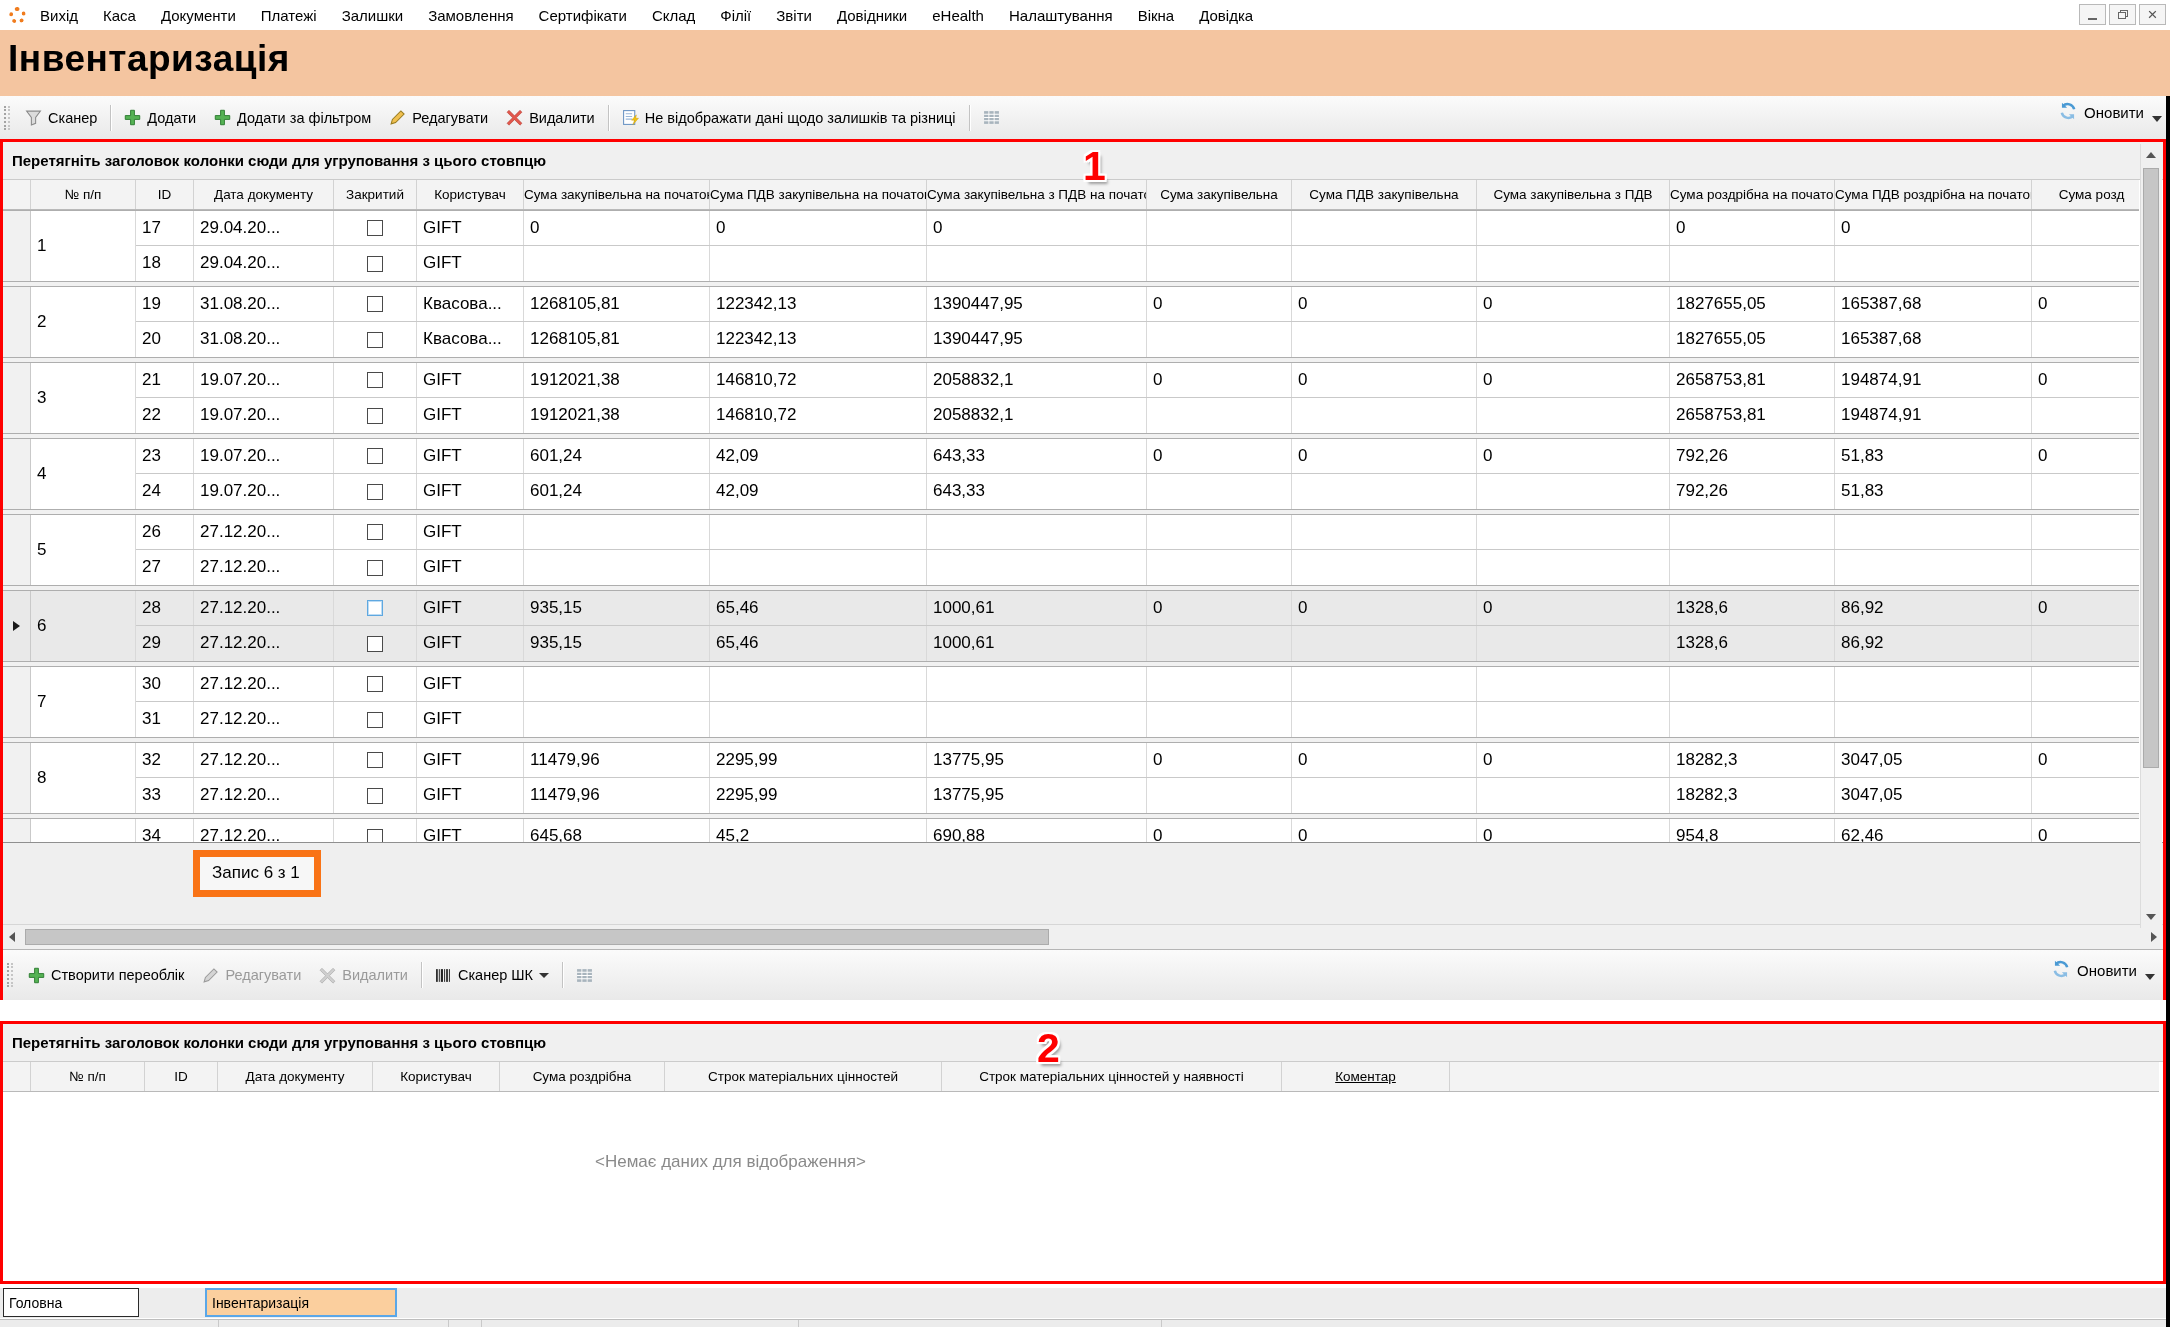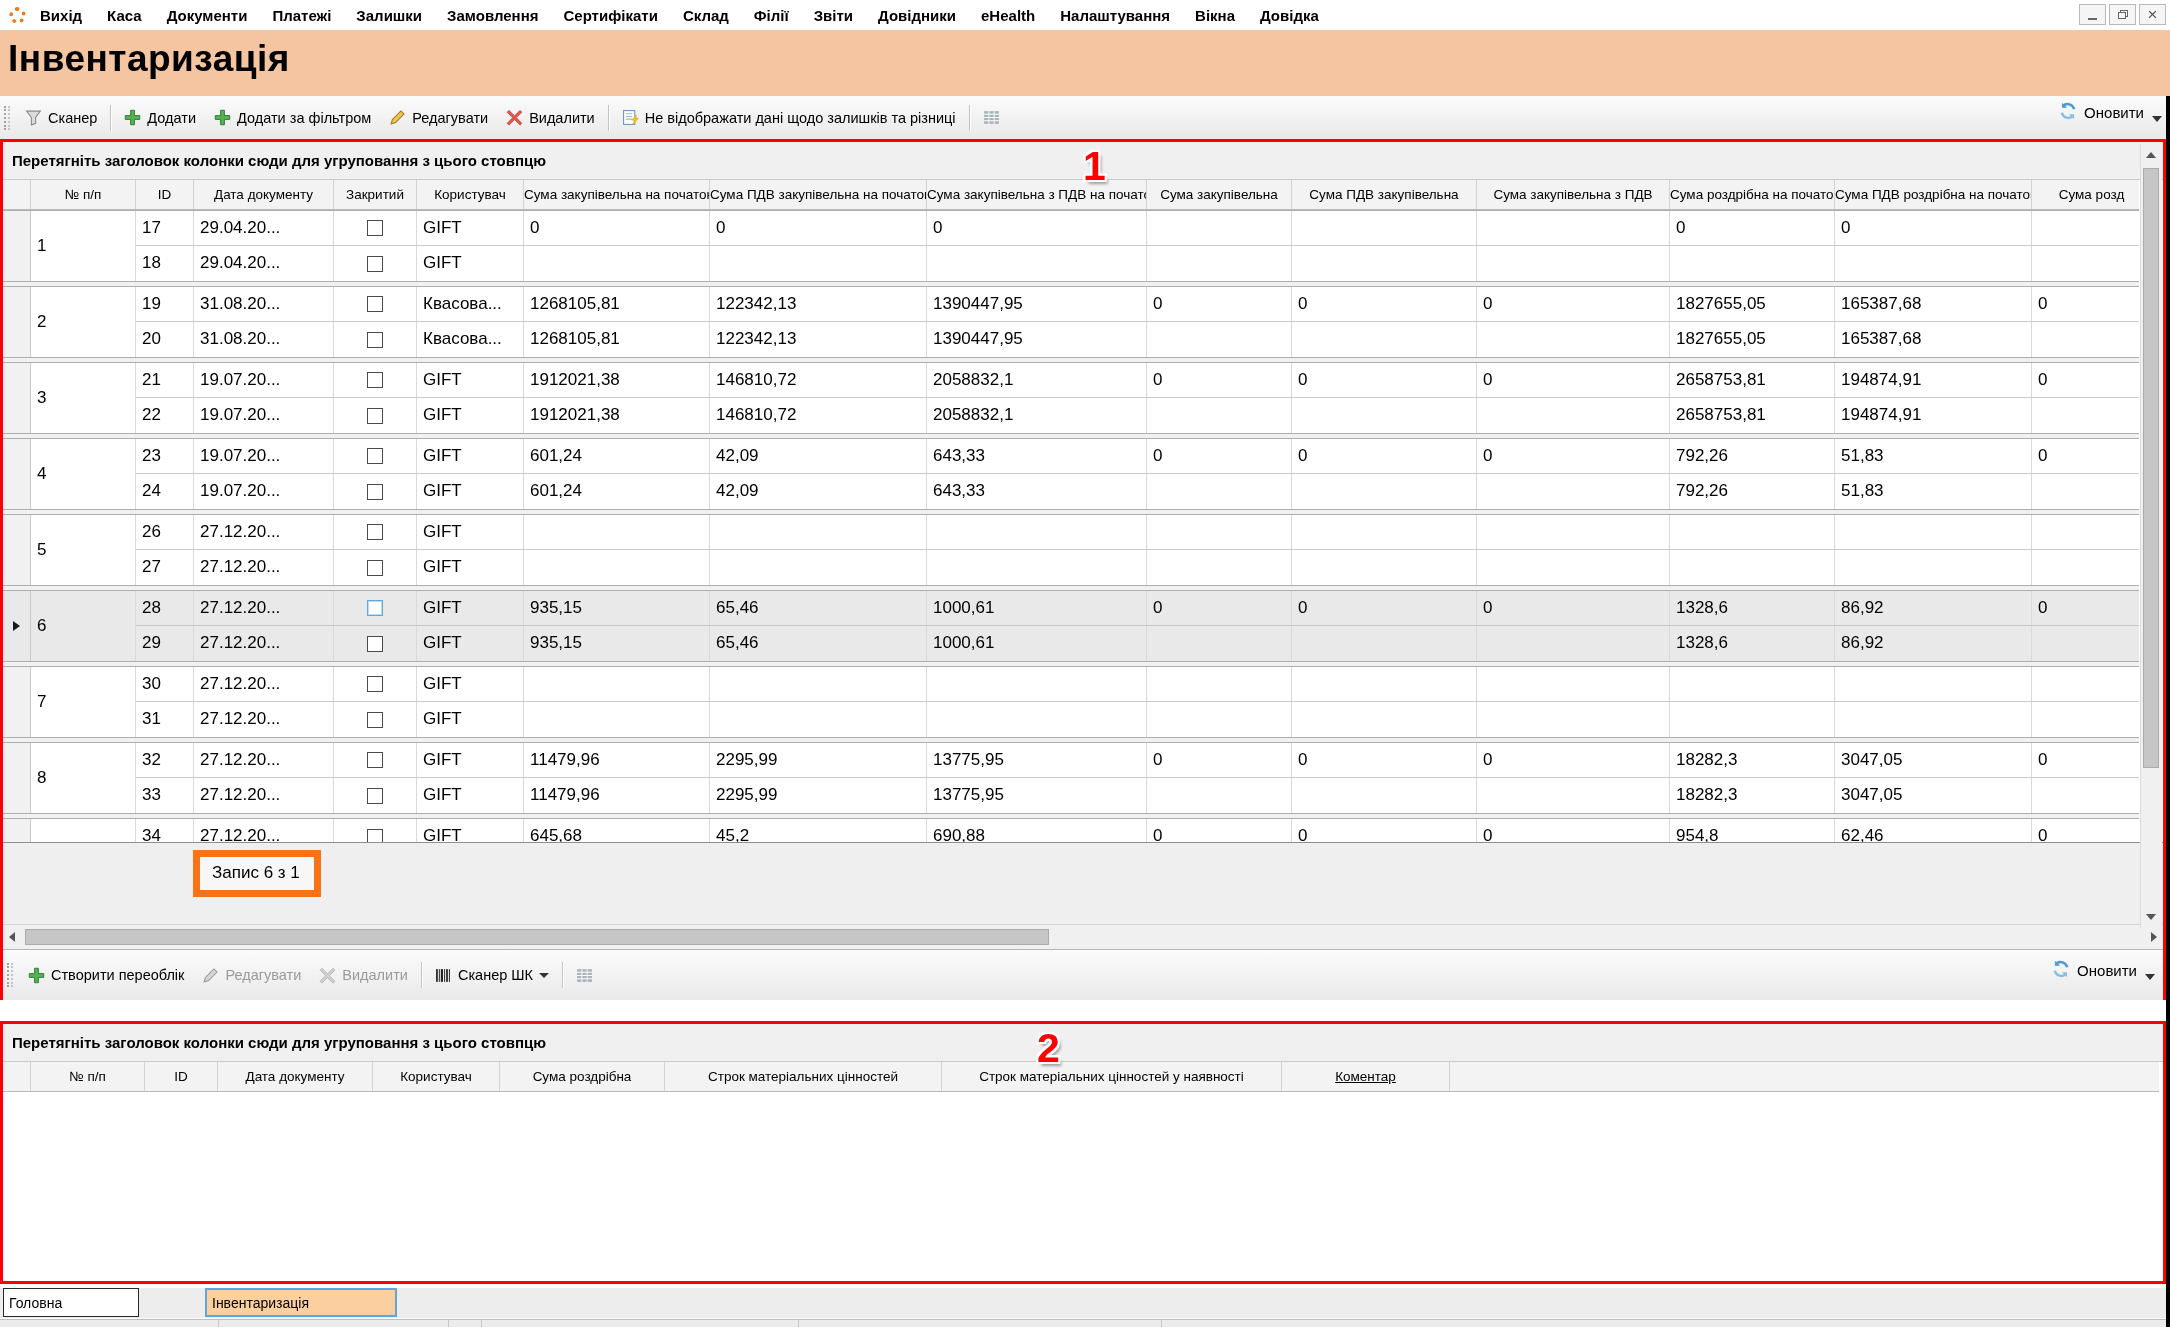--- a/index.html
+++ b/index.html
@@ -2,21 +2,21 @@
 <html><head>
 <meta charset="utf-8">
 <style>
   html,body{margin:0;padding:0;}
   body{width:2170px;height:1327px;position:relative;overflow:hidden;background:#fff;
        font-family:"Liberation Sans",sans-serif;color:#000;}
   
   .menubar{position:absolute;top:0;left:0;width:2170px;height:30px;background:#fff;display:flex;align-items:center;}
   .applogo{width:17px;height:17px;margin:0 14px 0 9px;border:4px dotted #f07c1e;border-radius:50%;box-sizing:border-box;}
   .menu-items{display:flex;gap:25px;font-size:15px;}
-  .menu-item{cursor:default;white-space:nowrap;font-weight:bold;}
+  .menu-item{cursor:default;white-space:nowrap;}
   .wincontrols{position:absolute;right:4px;top:4px;display:flex;gap:3px;}
   .winbtn{width:27px;height:21px;border:1px solid #b9b9b9;background:#f5f5f5;display:flex;align-items:center;justify-content:center;box-sizing:border-box;color:#555;font-size:15px;line-height:1;}
   .glyph-min{width:9px;height:2px;background:#666;margin-top:8px;}
   .glyph-rest{position:relative;width:10px;height:9px;}
   .glyph-rest i{position:absolute;border:1px solid #666;background:#f5f5f5;width:6px;height:5px;}
   .glyph-rest i:first-child{right:0;top:0;}
   .glyph-rest i:last-child{left:0;bottom:0;}
   
   .titlebar{position:absolute;top:30px;left:0;width:2170px;height:66px;background:#f4c5a0;}
   .titlebar .t{font-size:37px;font-weight:700;padding:8px 0 0 8px;letter-spacing:.5px;}
@@ -668,20 +668,23 @@
       <div class="hcell" style="width: 28px;"><span class="hgrip"></span></div>
       <div class="hcell" style="width: 114px;">№ п/п</div>
       <div class="hcell" style="width: 73px;">ID</div>
       <div class="hcell" style="width: 155px;">Дата документу</div>
       <div class="hcell" style="width: 127px;">Користувач</div>
       <div class="hcell" style="width: 165px;">Сума роздрібна</div>
       <div class="hcell" style="width: 277px;">Строк матеріальних цінностей</div>
       <div class="hcell" style="width: 340px;">Строк матеріальних цінностей у наявності</div>
       <div class="hcell" style="width: 168px; text-decoration: underline;">Коментар</div>
     </div>
+  <div id="body2">
+    <div id="emptymsg">&lt;Немає даних для відображення&gt;</div>
+  </div>
 </div>
 <div class="annot" id="annot2">2</div>
 
 <div class="tabsrow">
   <div class="tab" id="tab-main">Головна</div>
   <div class="tab" id="tab-inv">Інвентаризація</div>
 </div>
 <div class="statusbar" id="statusbar">
     <span class="sdiv" style="left: 218px;"></span>
     <span class="sdiv" style="left: 448px;"></span>

